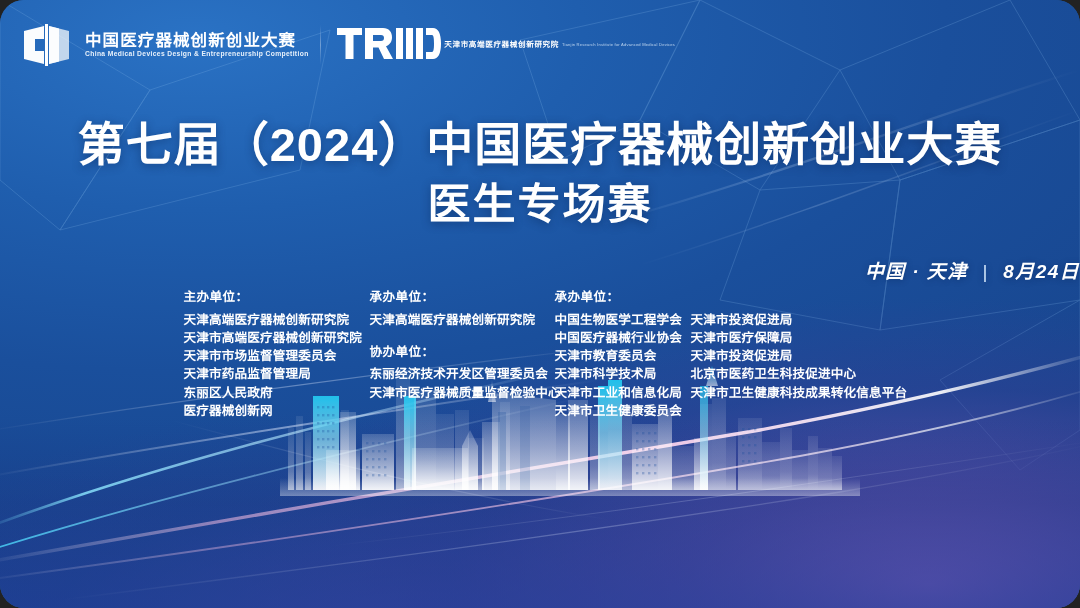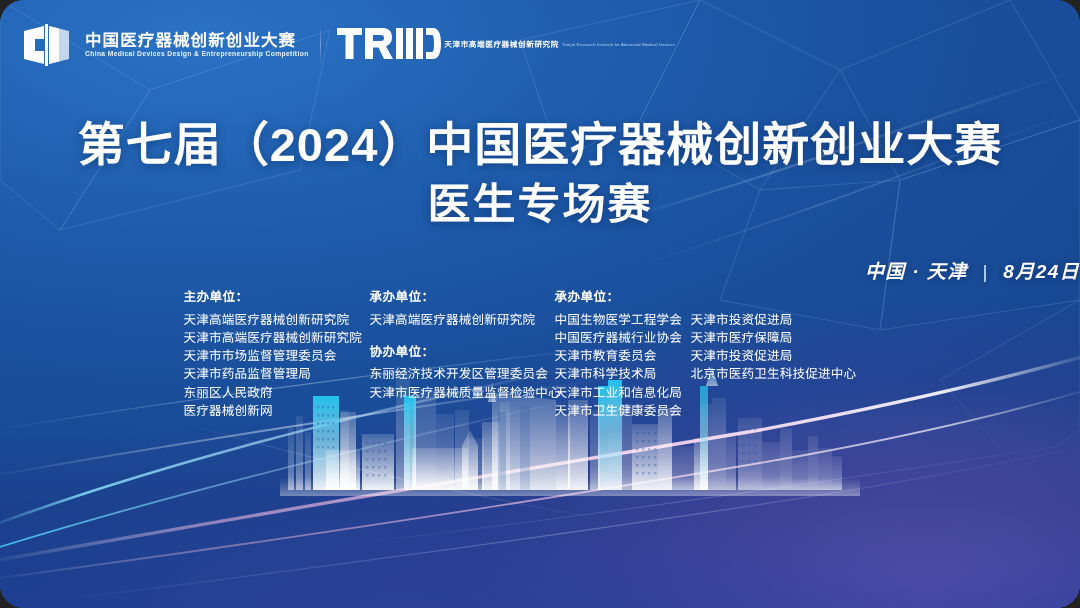--- a/index.html
+++ b/index.html
@@ -166,21 +166,21 @@
   .unit-head {
     font-size: 12.6px;
     font-weight: 700;
     line-height: 1;
     margin-bottom: 7px;
     letter-spacing: .4px;
     color: #ffffff;
   }
   .unit-item {
     font-size: 12.6px;
-    font-weight: 400;
+    font-weight: 700;
     line-height: 18.3px;
     letter-spacing: .15px;
     color: #ffffff;
     white-space: nowrap;
   }
   .spacer-head { visibility: hidden; }
 </style>
 </head>
 <body>
 
@@ -509,17 +509,18 @@
           <div class="unit-item">天津市卫生健康委员会</div>
         </div>
       </div>
       <div class="unit-col col-4">
         <div class="unit-group">
           <div class="unit-head spacer-head">&nbsp;</div>
           <div class="unit-item">天津市投资促进局</div>
           <div class="unit-item">天津市医疗保障局</div>
           <div class="unit-item">天津市投资促进局</div>
           <div class="unit-item">北京市医药卫生科技促进中心</div>
+          <div class="unit-item">天津市卫生健康科技成果转化信息平台</div>
         </div>
       </div>
     </div>
 
 </div>
 
 </body></html>

